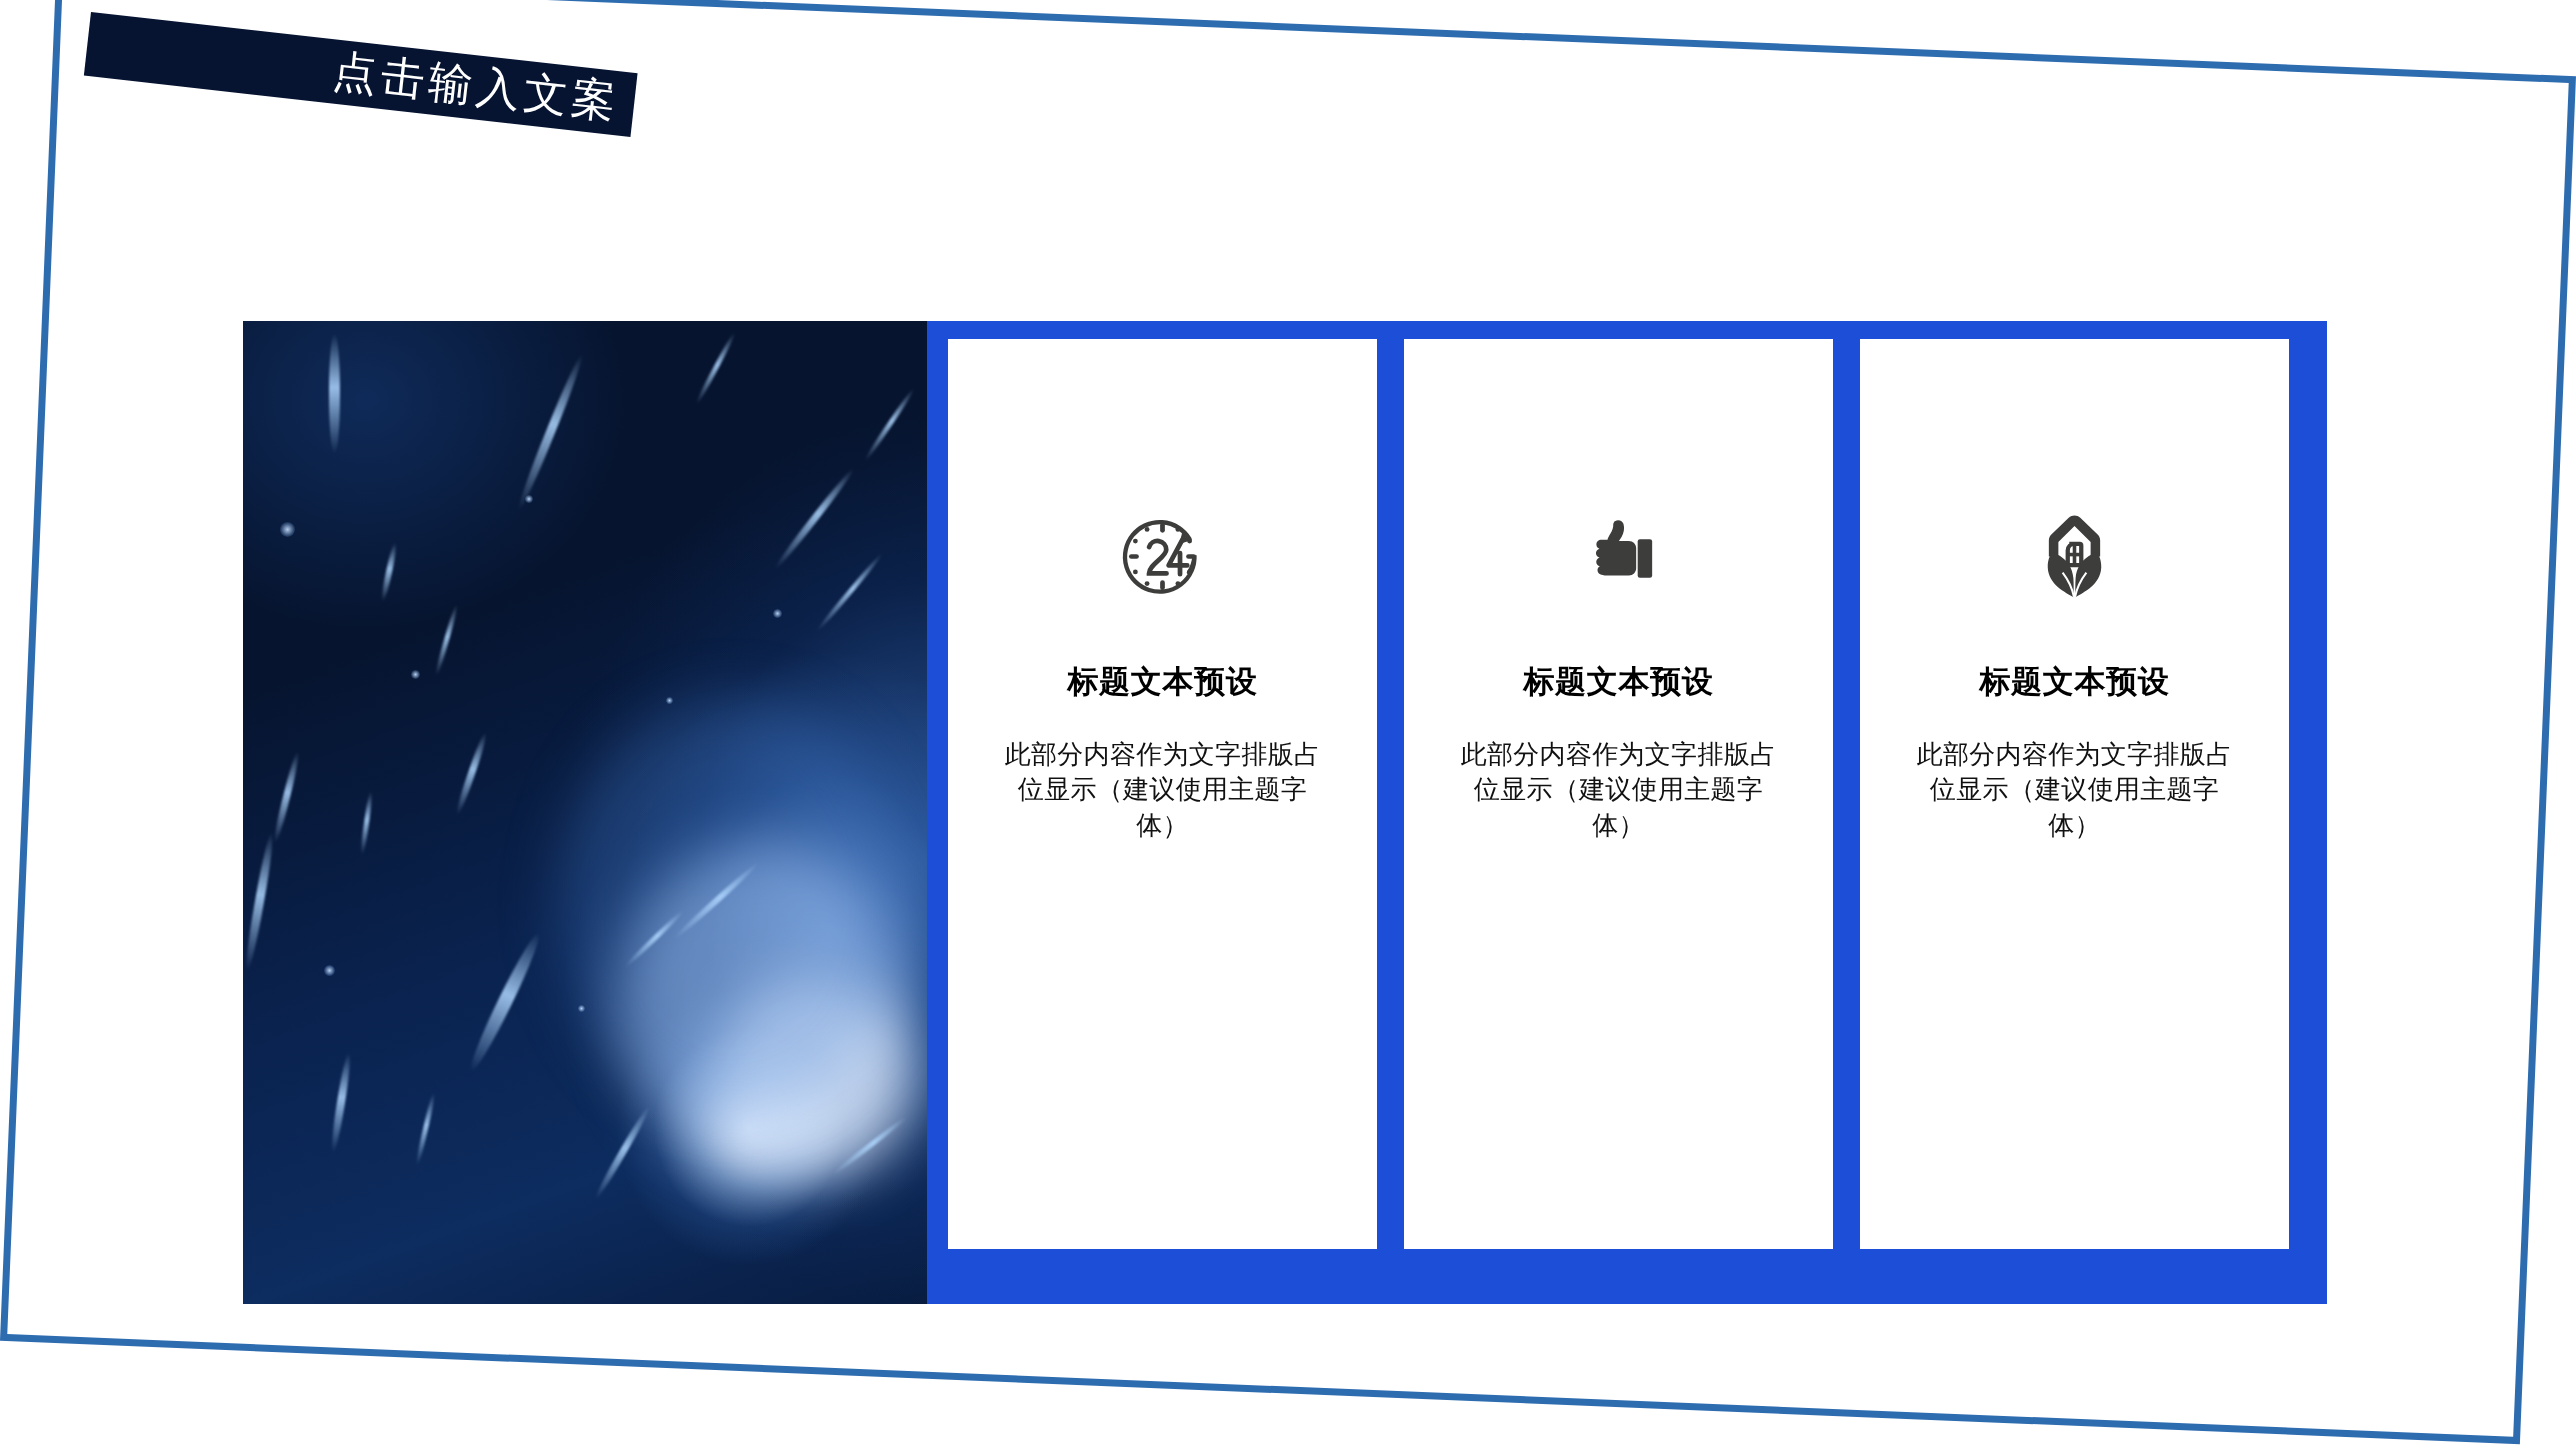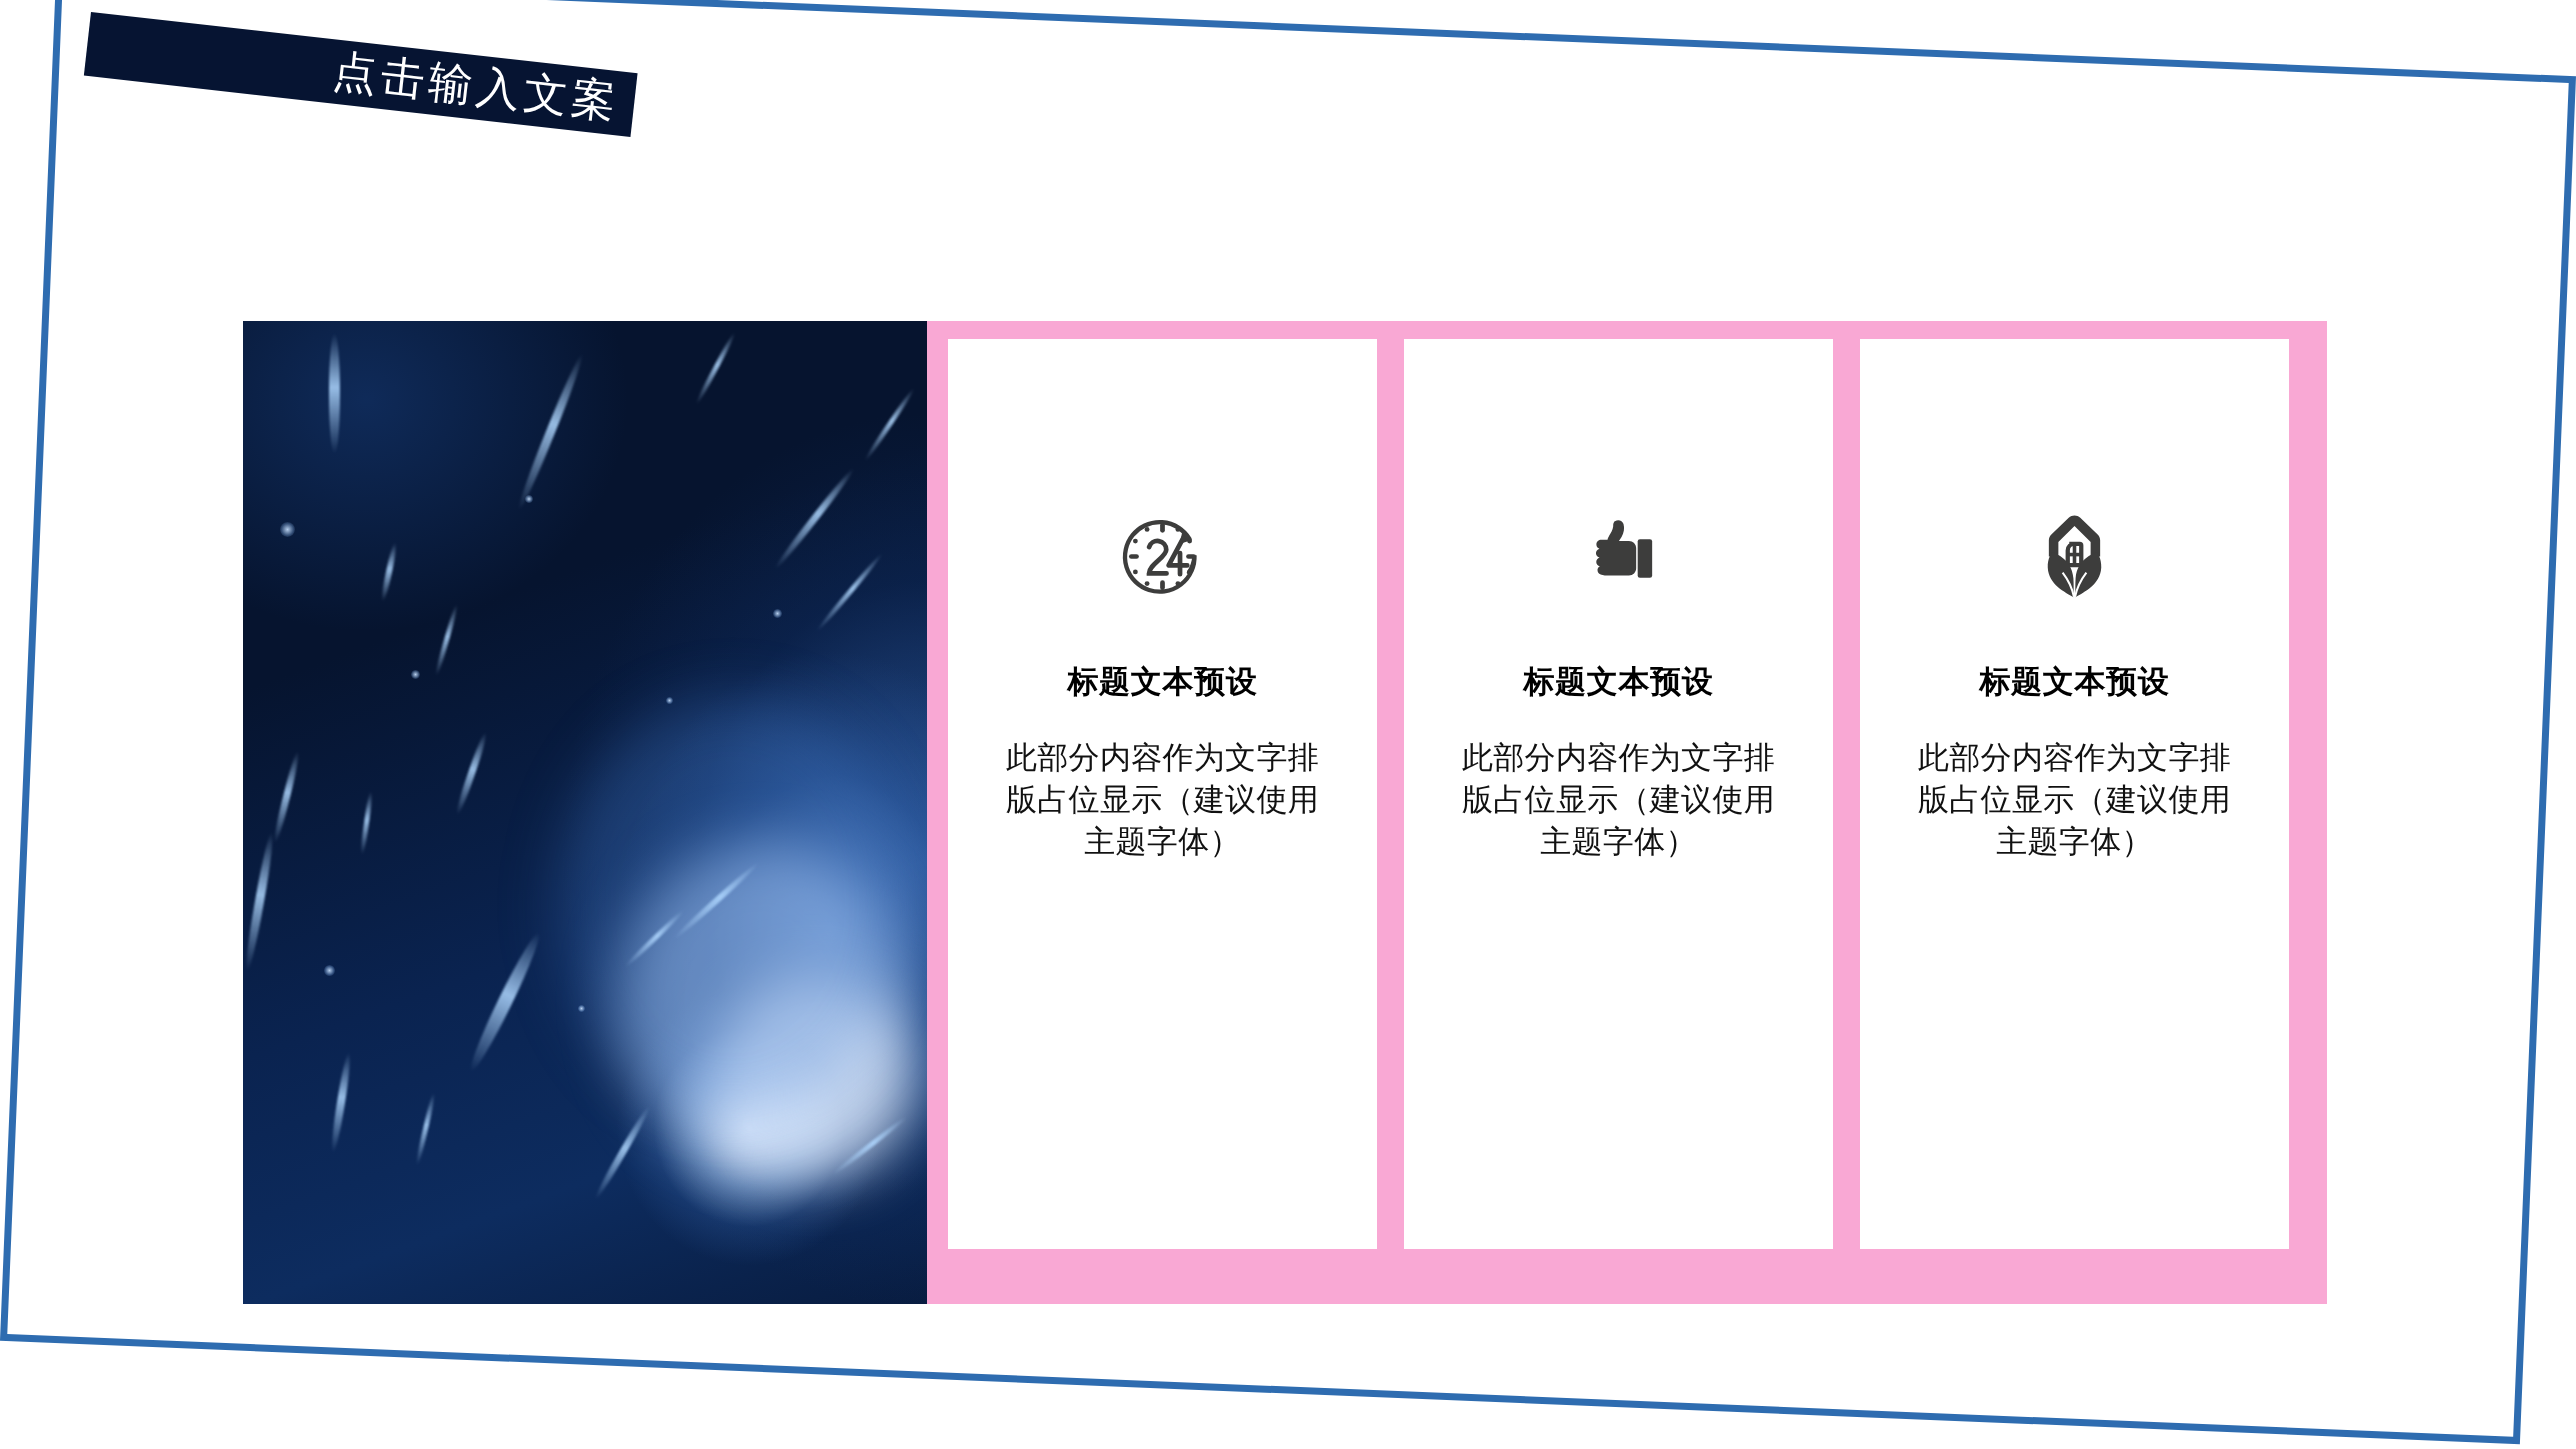--- a/index.html
+++ b/index.html
@@ -56,21 +56,21 @@
     line-height: 1;
   }
 
   
   #content-panel {
     position: absolute;
     left: 243px;
     top: 321px;
     width: 2084px;
     height: 983px;
-    background: #f9a8d4;
+    background: #1d4ed8;
     z-index: 2;
     display: flex;
   }
 
   
   #photo-panel {
     position: relative;
     width: 692px;
     height: 100%;
     overflow: hidden;
@@ -129,21 +129,21 @@
     font-family: "Liberation Sans", "DejaVu Sans", sans-serif;
     font-size: 31px;
     font-weight: bold;
     color: #000000;
     letter-spacing: 0.7px;
     line-height: 1.1;
     margin-bottom: 38px;
   }
   .card-body {
     font-family: "Liberation Serif", "DejaVu Serif", serif;
-    font-size: 31px;
+    font-size: 26px;
     color: #111111;
     line-height: 1.36;
     letter-spacing: 0.3px;
     max-width: 330px;
   }
 </style>
 </head>
 <body>
 
 <div id="slide-frame"></div>

